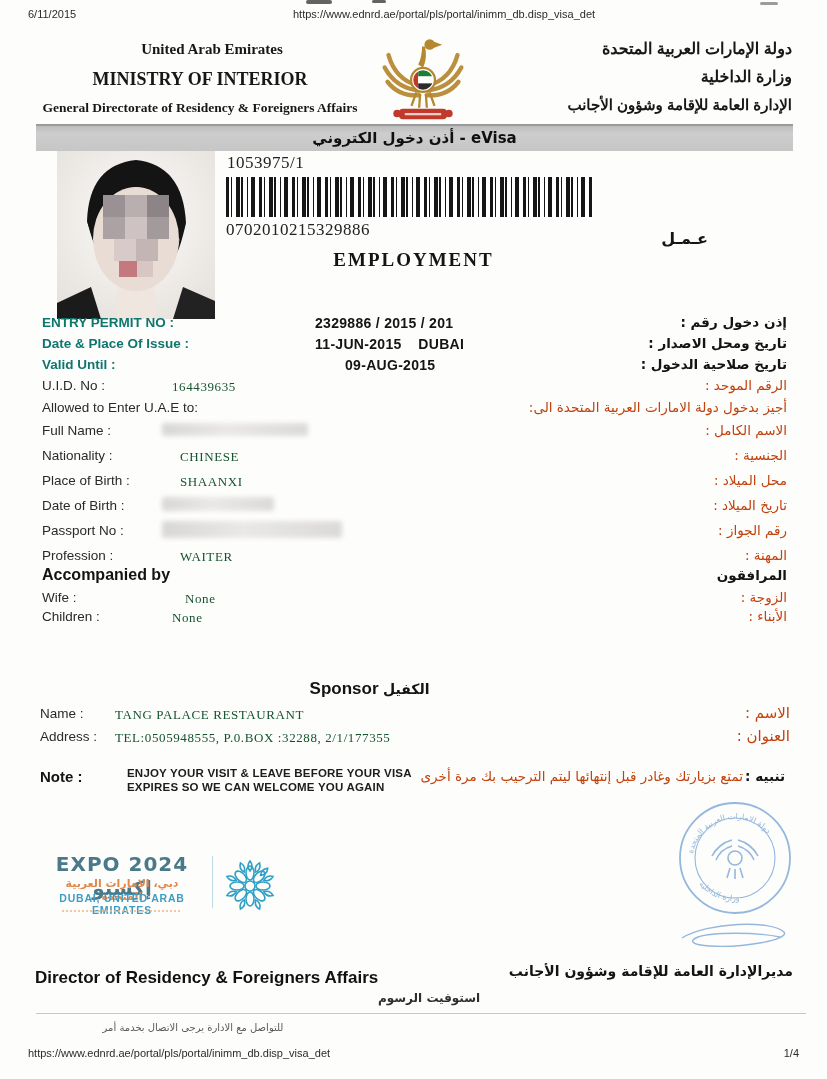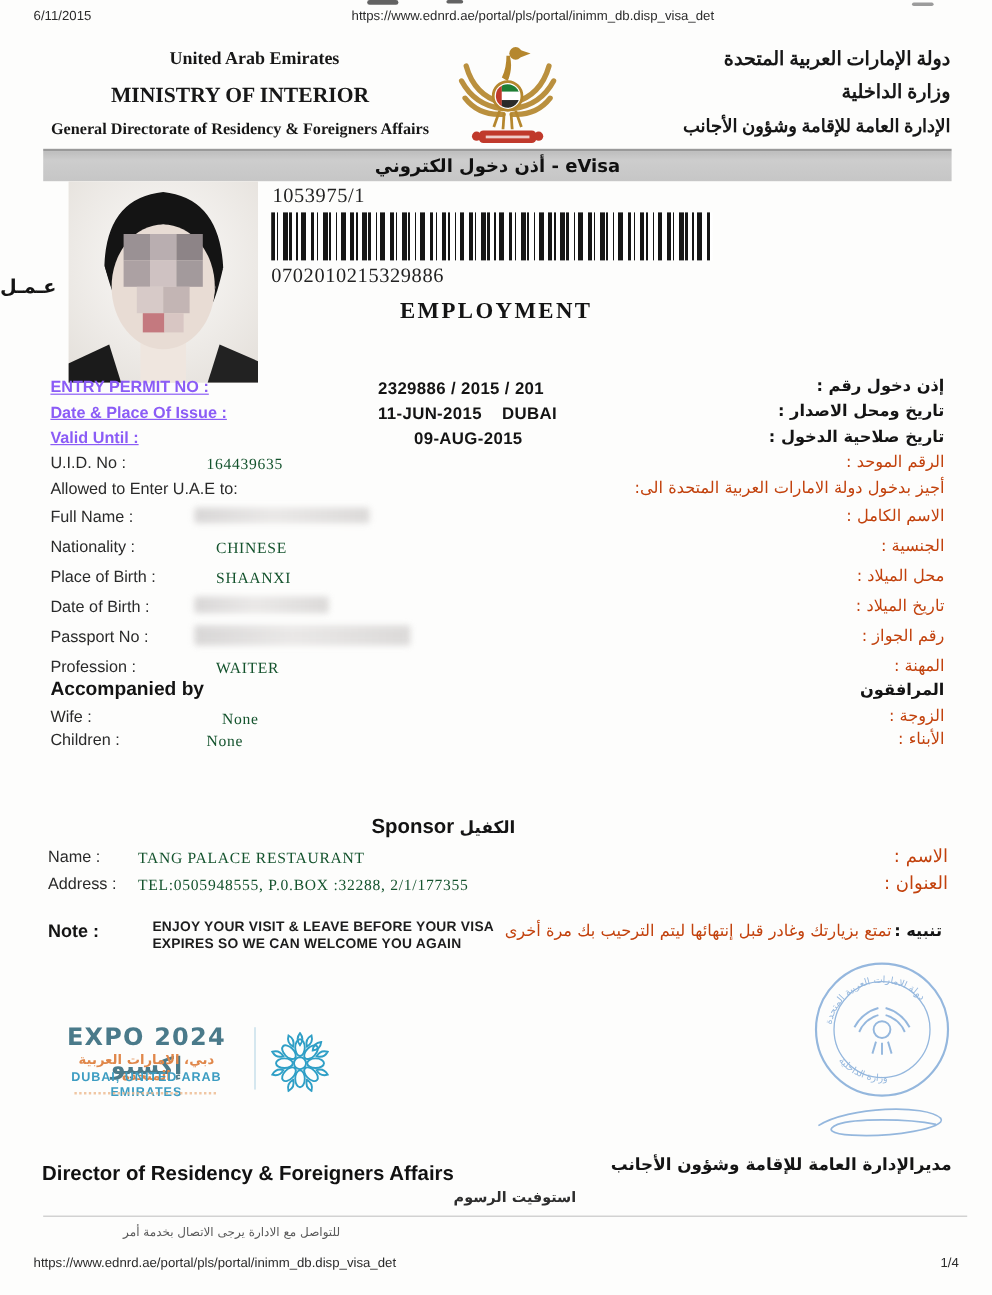--- a/index.html
+++ b/index.html
@@ -9,33 +9,33 @@
     position:relative;
     font-family:"Liberation Sans",sans-serif;
     color:#1e1e1e;
     overflow:hidden;
   }
   .abs{position:absolute;}
   
   .meta{font:11px "Liberation Sans",sans-serif;color:#2b2b2b;}
   
   .hdr-en{font-family:"Liberation Serif",serif;font-weight:bold;color:#171717;text-align:center;}
-  .hdr-ar{font-family:Liberation Serif, serif;font-weight:bold;color:#171717;text-align:right;direction:rtl;margin-left:13px;}
+  .hdr-ar{font-family:Liberation Sans, sans-serif;font-weight:bold;color:#171717;text-align:right;direction:rtl;margin-left:13px;}
   
   .banner{
     background:linear-gradient(#bdbdbd,#cdcdcd 30%,#c6c6c6);
     border-top:2px solid #9a9a9a;
     text-align:center;
     font:bold 15px "DejaVu Sans",sans-serif;
     color:#101010;
     line-height:25px;
   }
   
   .lbl{font:13.5px "Liberation Sans",sans-serif;color:#2a2a2a;}
-  .lblb{font:bold 13.5px "Liberation Sans",sans-serif;color:#8b5cf6;text-decoration:underline;}
+  .lblb{font:bold 13.5px "Liberation Sans",sans-serif;color:#0f766e;}
   .serifval{font:13px "Liberation Serif",serif;color:#14532d;letter-spacing:.6px;}
   .boldval{font:bold 14px "Liberation Sans",sans-serif;color:#141414;white-space:pre;letter-spacing:.3px;}
   .arlbl{font:13.5px "DejaVu Sans",sans-serif;color:#c2410c;direction:rtl;text-align:right;}
   .arb{font-weight:bold;color:#141414;}
   .num-serif{font:17px "Liberation Serif",serif;color:#222;letter-spacing:.5px;}
   .secthead{font:bold 16px "Liberation Sans",sans-serif;color:#131313;}
   .redact{background:linear-gradient(90deg,#d2d0d0,#e7e5e4 45%,#d6d4d3);filter:blur(2.5px);border-radius:2px;opacity:.85;}
   .barcode{
     background:repeating-linear-gradient(90deg,
       #161616 0 3px,#fff 3px 5px,#161616 5px 6px,#fff 6px 10px,
@@ -138,21 +138,21 @@
       <rect x="62" y="110" width="18" height="16" fill="#c4797f"></rect>
       <rect x="80" y="110" width="16" height="16" fill="#d8c6c3"></rect>
     </g>
   </svg>
 </div>
 
 <div class="abs num-serif" style="left:227px;top:153px">1053975/1</div>
 <div class="abs barcode" style="left:226px;top:177px;width:368px;height:40px"></div>
 <div class="abs num-serif" style="left:226px;top:220px">0702010215329886</div>
 
-<div class="abs" style="left:0;top:229px;width:708px;text-align:left;font:bold 16px 'DejaVu Sans',sans-serif;color:#141414">عـمـل</div>
+<div class="abs" style="left:0;top:229px;width:708px;text-align:right;font:bold 16px 'DejaVu Sans',sans-serif;color:#141414">عـمـل</div>
 <div class="abs" style="left:0;top:249px;width:827px;text-align:center;font-family:'Liberation Serif',serif;font-weight:bold;font-size:19px;letter-spacing:2px;color:#141414">EMPLOYMENT</div>
 
 <div class="abs lblb" style="left:42px;top:315px">ENTRY PERMIT NO :</div>
 <div class="abs boldval" style="left:315px;top:315px">2329886 / 2015 / 201</div>
 <div class="abs arlbl arb" style="right:40px;top:314px">إذن دخول رقم :</div>
 
 <div class="abs lblb" style="left:42px;top:336px">Date &amp; Place Of Issue :</div>
 <div class="abs boldval" style="left:315px;top:336px">11-JUN-2015    DUBAI</div>
 <div class="abs arlbl arb" style="right:40px;top:335px">تاريخ ومحل الاصدار :</div>
 

